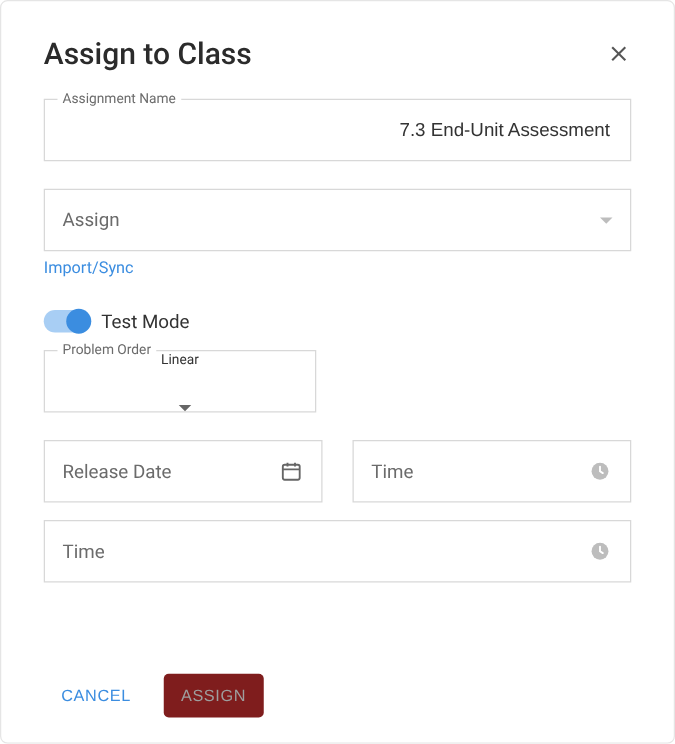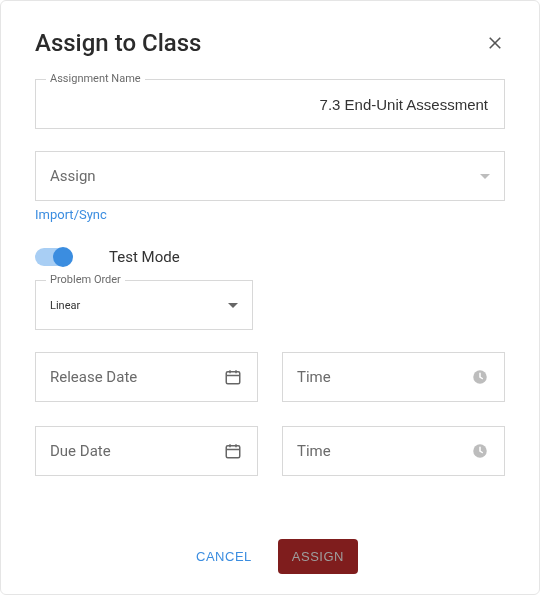--- a/index.html
+++ b/index.html
@@ -92,55 +92,54 @@
     font-size: 13px;
     color: #3b8de0;
     cursor: pointer;
     margin-bottom: 26px;
     display: inline-block;
   }
   .toggle-row {
     display: flex;
     align-items: center;
     margin-bottom: 14px;
-    gap: 28px;
   }
   .toggle {
     width: 36px; height: 18px;
     border-radius: 10px;
     background: #a8cef4;
     position: relative;
     margin-right: 10px;
     cursor: pointer;
   }
   .toggle .knob {
     width: 20px; height: 20px;
     border-radius: 50%;
     background: #3b8de0;
     position: absolute;
     right: -2px; top: -1px;
   }
   .toggle-label { font-size: 15px; color: #333; }
   .row2 {
     display: flex;
     gap: 24px;
-    margin-bottom: 24px;
+    margin-bottom: 14px;
   }
   .row2 > .outl { flex: 1; margin: 0; }
-  .w215 { width: 218px; }
+  .w215 { width: 218px; flex-direction: column; }
   .icon-slot {
     width: 20px; height: 20px;
     color: #666;
     display: flex; align-items: center; justify-content: center;
   }
   .icon-slot.light { color: #bdbdbd; }
   .spacer { flex: 1; }
   .actions {
     display: flex;
-    justify-content: center;
+    justify-content: flex-start;
     gap: 12px;
     align-items: center;
     padding-top: 10px;
   }
   .btn {
     border: none;
     background: none;
     font-size: 13px;
     letter-spacing: 0.5px;
     padding: 10px 14px;
@@ -218,31 +217,20 @@
         <svg width="18" height="18" viewBox="0 0 24 24" fill="currentColor">
             <circle cx="12" cy="12" r="9"></circle>
             <path d="M12 7v5l3 2" stroke="#fff" stroke-width="2" fill="none" stroke-linecap="round"></path>
           </svg>
       </span>
     </div>
   </div>
 
   <div class="row2">
     <div class="outl">
-      <span class="placeholder-text">Due Date</span>
-      <span class="icon-slot">
-        <svg width="18" height="18" viewBox="0 0 24 24" fill="none" stroke="currentColor" stroke-width="2">
-            <rect x="3" y="5" width="18" height="16" rx="2"></rect>
-            <line x1="3" y1="10" x2="21" y2="10"></line>
-            <line x1="8" y1="3" x2="8" y2="7"></line>
-            <line x1="16" y1="3" x2="16" y2="7"></line>
-          </svg>
-      </span>
-    </div>
-    <div class="outl">
       <span class="placeholder-text">Time</span>
       <span class="icon-slot light">
         <svg width="18" height="18" viewBox="0 0 24 24" fill="currentColor">
             <circle cx="12" cy="12" r="9"></circle>
             <path d="M12 7v5l3 2" stroke="#fff" stroke-width="2" fill="none" stroke-linecap="round"></path>
           </svg>
       </span>
     </div>
   </div>
 

